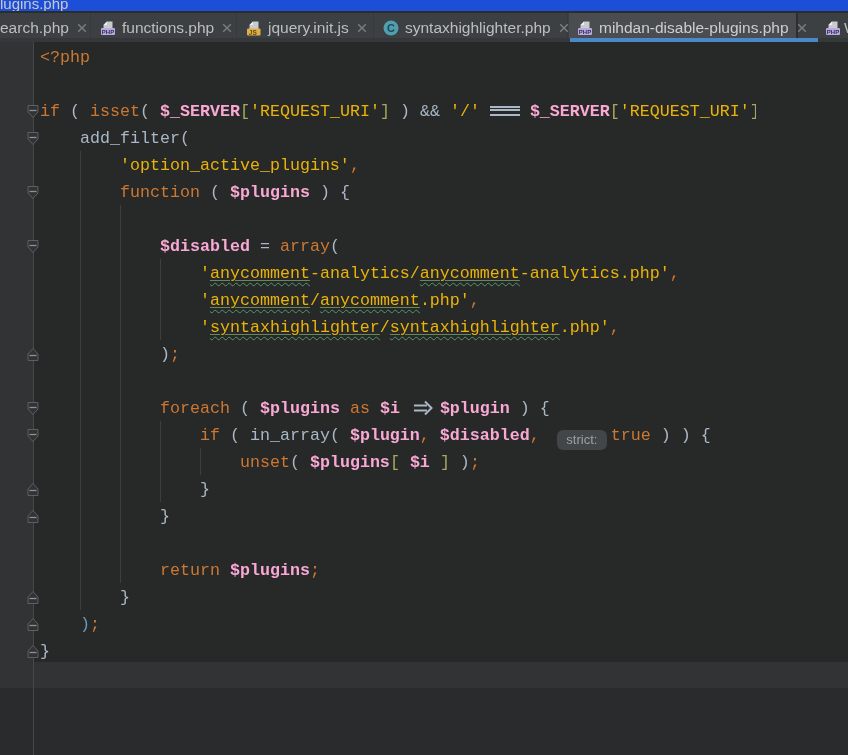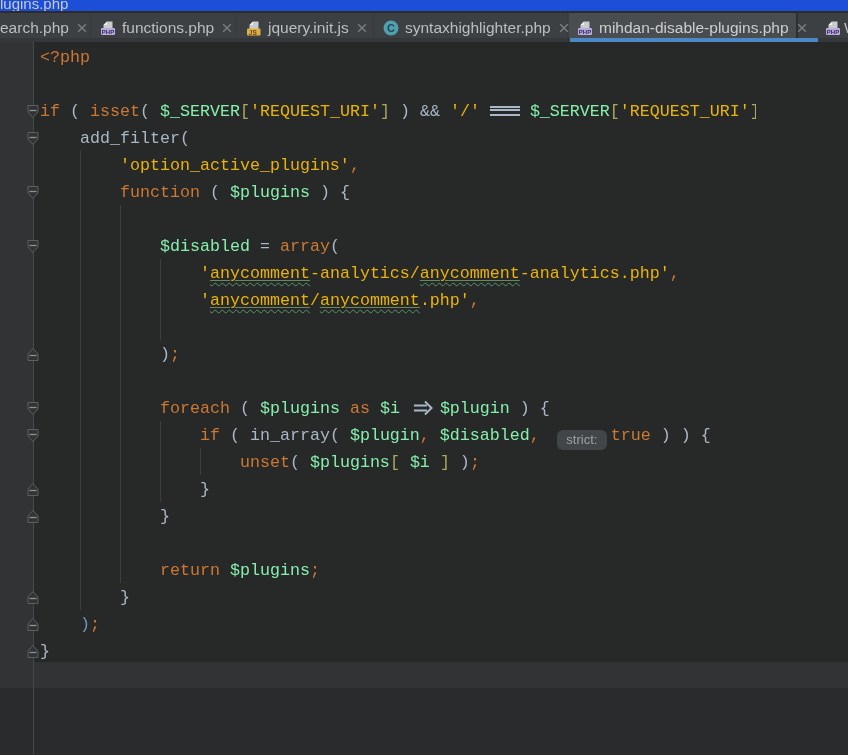--- a/index.html
+++ b/index.html
@@ -14,21 +14,21 @@
   .tab.active{background:#4a4d4f;color:#ccced0;}
   .tabbar .strip{position:absolute;left:0;top:25px;width:848px;height:4px;background:#35383a;}
   .active-underline{position:absolute;left:570px;top:38px;width:248px;height:4px;background:#4a88c7;}
   .editor{position:absolute;left:0;top:42px;width:756px;height:620px;background:#272828;overflow:hidden;}
   .gutter{position:absolute;left:0;top:0;width:33px;height:620px;background:#313335;}
   .gline{position:absolute;left:33px;top:42px;width:1px;height:713px;background:#46494b;z-index:5;}
   .band{position:absolute;left:0;top:662px;width:848px;height:26px;background:#313335;}
   .bottom{position:absolute;left:0;top:688px;width:848px;height:67px;background:#2a2b2c;}
   .L{position:absolute;left:40px;margin-top:1px;white-space:pre;font-family:"Liberation Mono",monospace;font-size:16.664px;line-height:27px;height:27px;color:#a9b7c6;}
   .o{color:#cc7832;}
-  .v{color:#86efac;}
+  .v{color:#f9a8d4;font-weight:bold;}
   .s{color:#eab308;}
   .b{color:#a9a85f;}
   .bl{color:#6897bb;}
   .u{text-decoration:underline solid #6a8759 1px;text-underline-offset:2px;}
   .u i{font-style:normal;text-decoration:underline wavy #55966b 1px;text-underline-offset:4px;}
   .guide{position:absolute;width:1px;background:#3c3e40;}
   .marker{position:absolute;left:26px;width:14px;height:15px;z-index:6;}
   .eq{display:inline-block;width:3ch;height:10px;border-top:2.4px solid #a9b7c6;border-bottom:2.4px solid #a9b7c6;background:linear-gradient(#a9b7c6,#a9b7c6) center/100% 2.4px no-repeat;position:relative;top:-0.5px;}
   .arr{display:inline-block;width:2ch;height:16px;position:relative;top:3px;vertical-align:baseline;}
   .hint{display:inline-block;margin-left:7px;width:50px;height:20px;background:#424648;border-radius:6px;color:#9da0a2;font:13px "Liberation Sans",sans-serif;text-align:center;line-height:19px;vertical-align:-4px;margin-right:4px;}
@@ -100,20 +100,21 @@
   <div class="guide" style="left:160px;top:379px;height:81px;"></div>
   <div class="guide" style="left:200px;top:406px;height:27px;"></div>
   <div class="L" style="top:1px;"><span class="o">&lt;?php</span></div>
   <div class="L" style="top:55px;"><span class="o">if</span> ( <span class="o">isset</span>( <span class="v">$_SERVER</span><span class="b">[</span><span class="s">'REQUEST_URI'</span><span class="b">]</span> ) &amp;&amp; <span class="s">'/'</span> <span class="eq"></span> <span class="v">$_SERVER</span><span class="b">[</span><span class="s">'REQUEST_URI'</span><span class="b">]</span> ) {</div>
   <div class="L" style="top:109px;">        <span class="s">'option_active_plugins'</span><span class="o">,</span></div>
   <div class="L" style="top:82px;">    add_filter(</div>
   <div class="L" style="top:136px;">        <span class="o">function</span> ( <span class="v">$plugins</span> ) {</div>
   <div class="L" style="top:190px;">            <span class="v">$disabled</span> = <span class="o">array</span>(</div>
   <div class="L" style="top:217px;">                <span class="s">'<span class="u"><i>anycomment</i></span>-analytics/<span class="u"><i>anycomment</i></span>-analytics.php'</span><span class="o">,</span></div>
   <div class="L" style="top:244px;">                <span class="s">'<span class="u"><i>anycomment</i></span>/<span class="u"><i>anycomment</i></span>.php'</span><span class="o">,</span></div>
+  <div class="L" style="top:271px;">                <span class="s">'<span class="u"><i>syntaxhighlighter</i></span>/<span class="u"><i>syntaxhighlighter</i></span>.php'</span><span class="o">,</span></div>
   <div class="L" style="top:298px;">            )<span class="o">;</span></div>
   <div class="L" style="top:352px;">            <span class="o">foreach</span> ( <span class="v">$plugins</span> <span class="o">as</span> <span class="v">$i</span> <span class="arr"><svg width="24" height="16" viewBox="0 0 24 16" style="overflow:visible">
           <g stroke="#a9b7c6" stroke-width="2" fill="none">
             <line x1="4" y1="5.5" x2="17" y2="5.5"></line>
             <line x1="4" y1="10.5" x2="17" y2="10.5"></line>
             <path d="M15 1.5 L21.5 8 L15 14.5"></path>
           </g>
         </svg></span> <span class="v">$plugin</span> ) {</div>
   <div class="L" style="top:379px;">                <span class="o">if</span> ( in_array( <span class="v">$plugin</span><span class="o">,</span> <span class="v">$disabled</span><span class="o">,</span> <span class="hint">strict:</span><span class="o">true</span> ) ) {</div>
   <div class="L" style="top:406px;">                    <span class="o">unset</span>( <span class="v">$plugins</span><span class="b">[</span> <span class="v">$i</span> <span class="b">]</span> )<span class="o">;</span></div>

